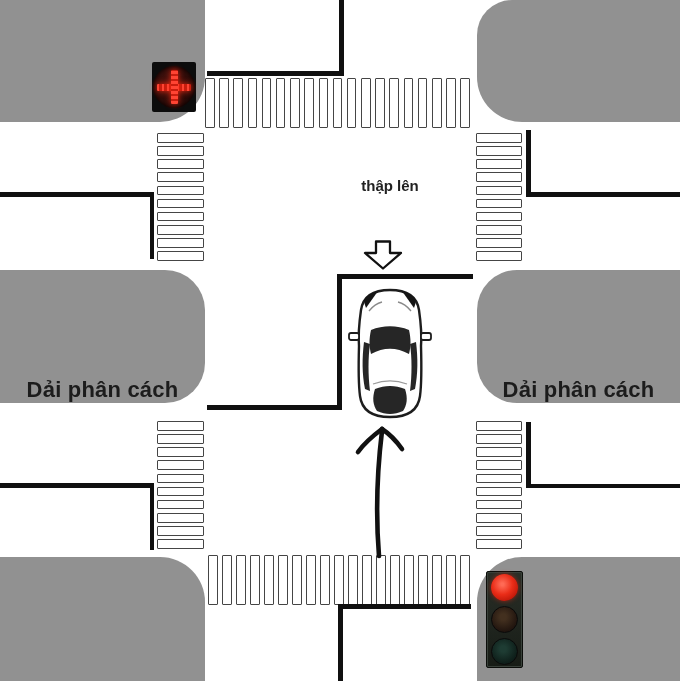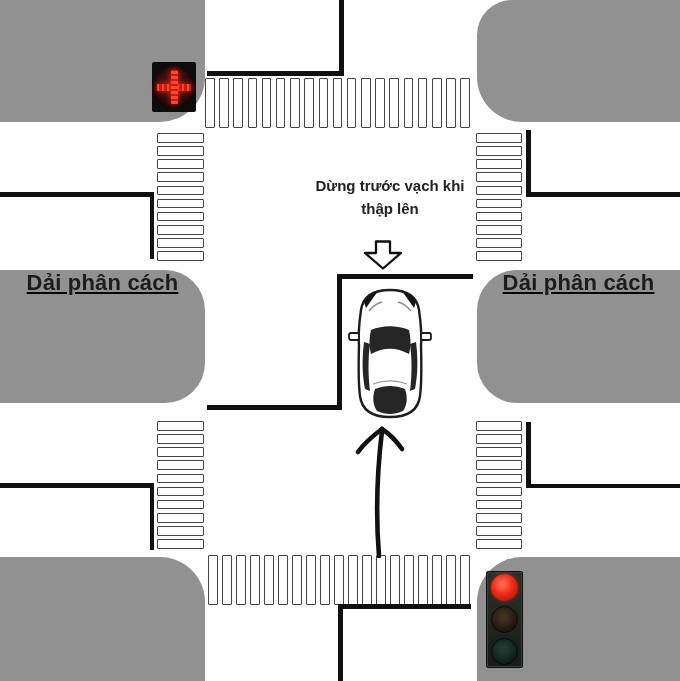--- a/index.html
+++ b/index.html
@@ -1,21 +1,21 @@
 <!DOCTYPE html>
 <html><head>
 <meta charset="utf-8">
 <style>
   html,body{margin:0;padding:0;background:#fff;}
   #stage{
     position:relative;width:680px;height:681px;overflow:hidden;background:#ffffff;
     font-family:"Liberation Sans",sans-serif;
   }
   
-  .block{position:absolute;background:#919191;display:flex;align-items:flex-start;justify-content:center;text-decoration:underline;}
+  .block{position:absolute;background:#919191;display:flex;align-items:flex-end;justify-content:center;}
   .block .label{font-weight:700;font-size:22px;color:#1c1c1c;letter-spacing:.2px;}
   
   .line{position:absolute;background:#101010;}
   
   .cw{position:absolute;display:flex;justify-content:space-between;}
   .cw.horiz{flex-direction:row;}
   .cw.vert{flex-direction:column;}
   .cw.horiz .stripe{width:9.5px;height:100%;}
   .cw.vert .stripe{height:9.5px;width:100%;}
   .stripe{box-sizing:border-box;background:#fff;border:1.6px solid #454545;border-radius:1px;}
@@ -172,21 +172,20 @@
   <div class="line" style="left:0;top:192px;width:152px;height:4.5px;"></div>
   <div class="line" style="left:149.5px;top:192px;width:4.5px;height:67px;"></div>
   <div class="line" style="left:0;top:483px;width:152px;height:4.5px;"></div>
   <div class="line" style="left:149.5px;top:483px;width:4.5px;height:67px;"></div>
   <div class="line" style="left:526px;top:130px;width:4.5px;height:66px;"></div>
   <div class="line" style="left:526px;top:192px;width:154px;height:4.5px;"></div>
   <div class="line" style="left:526px;top:422px;width:4.5px;height:66px;"></div>
   <div class="line" style="left:526px;top:483.5px;width:154px;height:4.5px;"></div>
 
   <div class="note">
-    <div>Dừng trước vạch khi</div>
     <div>thập lên</div>
   </div>
 
   <svg style="left:362px;top:240px;" width="42" height="30" viewBox="0 0 42 30">
     <path d="M14,1.5 L28,1.5 L28,13 L39,13 L21,28.5 L3,13 L14,13 Z" fill="#ffffff" stroke="#111" stroke-width="2.3" stroke-linejoin="round"></path>
   </svg>
 
   <div class="cross-signal">
     <div class="lens"></div>
     <div class="bar h"></div>

